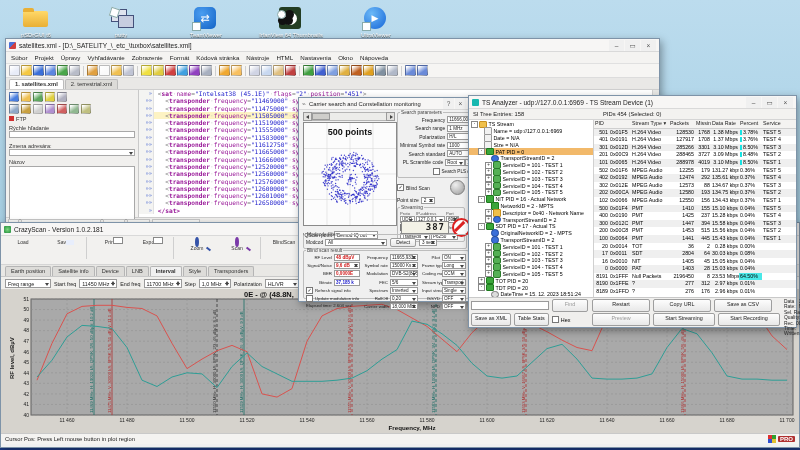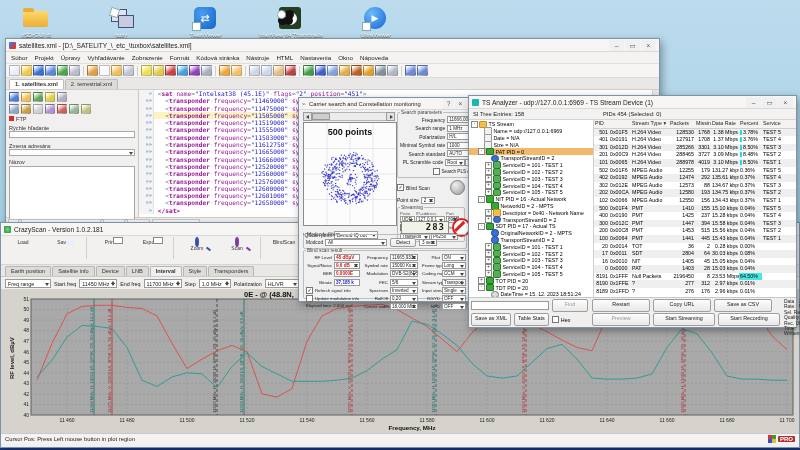--- a/index.html
+++ b/index.html
@@ -1412,21 +1412,21 @@
         <span style="font-size:4.4px;">Stream to file</span>
         <span style="font-size:4.2px;margin-left:auto;color:#555;">Buffer size</span>
       </div>
       <div id="stream-row2" style="display:flex;gap:1px;margin-top:1px;">
           <span class="box dd" style="width: 30px; height: 7px; font-size: 4.6px; line-height: 6px; padding-left: 1px;">Transedit</span>
           <span class="box dd" style="width: 27px; height: 7px; font-size: 4.6px; line-height: 6px; padding-left: 1px;">P6250</span>
         </div>
     </fieldset>
   </div>
   <div style="position:absolute;left:102px;top:120px;display:flex;align-items:center;gap:3px;">
-    <span id="lcd" style="width:40px;">283</span>
+    <span id="lcd" style="width:40px;">387</span>
     <span id="stopico"></span>
   </div>
 
   <fieldset style="position:absolute;left:4px;top:134px;width:158px;">
     <legend>Modcode filter</legend>
     <div class="prow" style="margin:0;">
       <span style="font-size:4.8px;">Modcod</span>
       <span class="box dd" style="width:62px;height:7px;margin-left:2px;padding-left:2px;font-size:4.6px;line-height:6px;">All</span>
       <span class="btn" style="width:24px;font-size:4.8px;line-height:7px;margin-left:3px;">Detect</span>
       <span class="box spinb" style="width:18px;height:7px;margin-left:3px;padding-left:2px;font-size:4.6px;line-height:6px;">3 sec</span>

